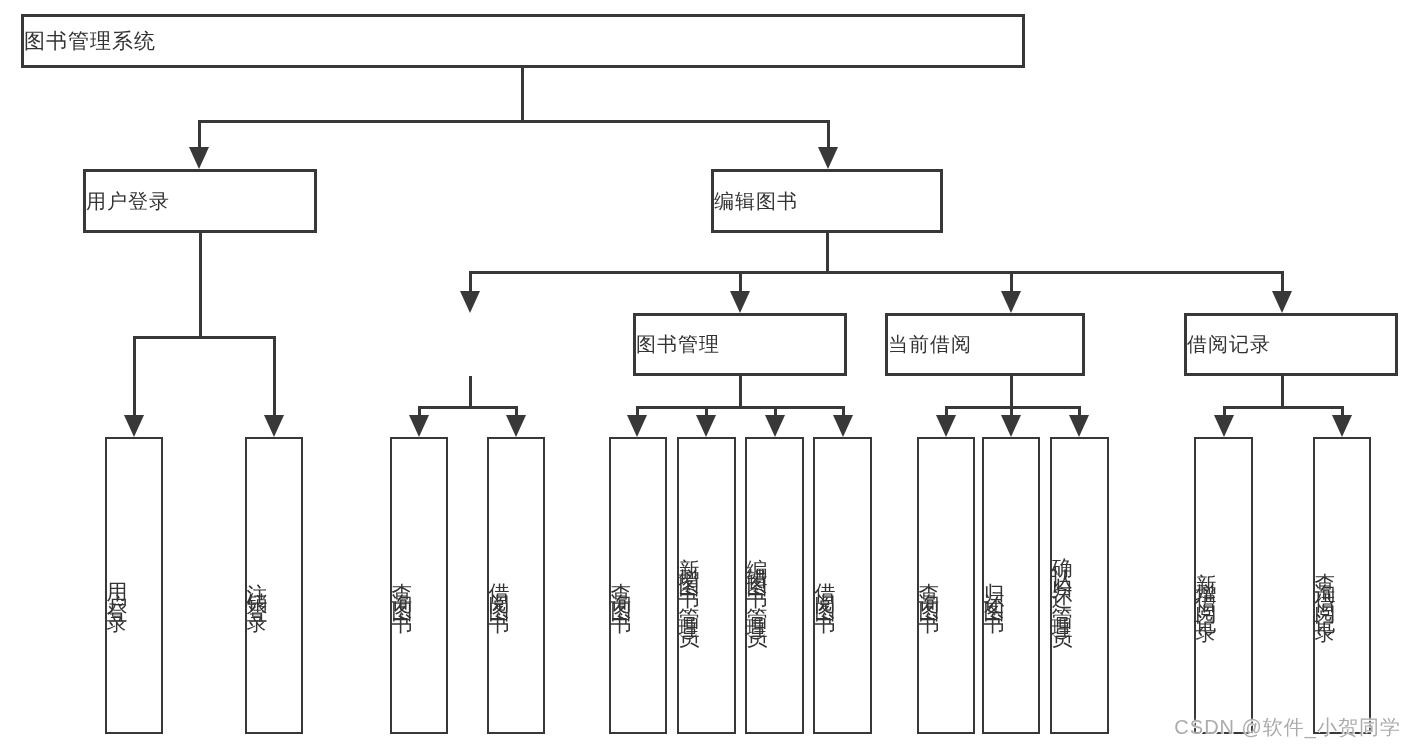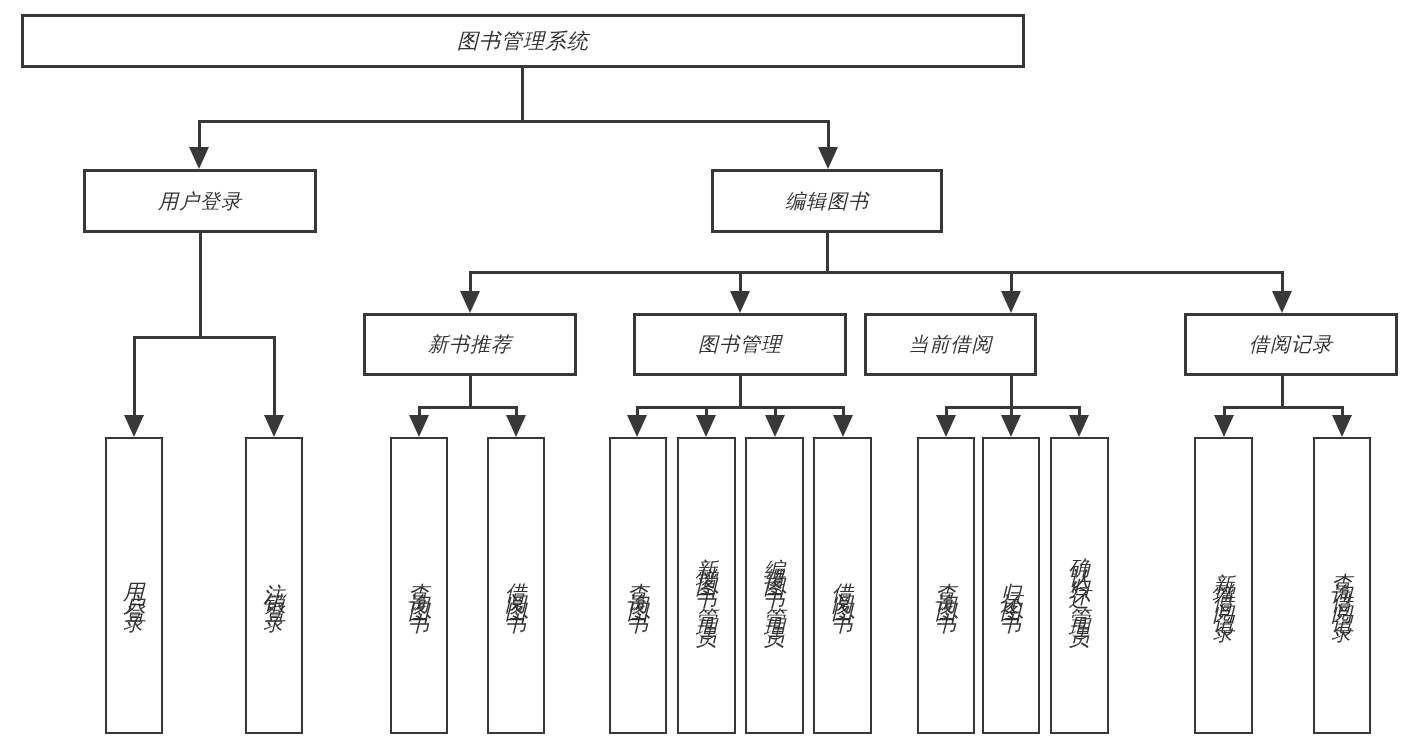--- a/index.html
+++ b/index.html
@@ -12,22 +12,21 @@
     color: #333333;
     overflow: hidden;
   }
   .box {
     position: absolute;
     box-sizing: border-box;
     border: 3px solid #383838;
     background: #ffffff;
     display: flex;
     align-items: center;
-    justify-content: center;
-    font-style: italic;
+    justify-content: flex-start;
   }
   .box .lbl { font-size: 20px; letter-spacing: 1px; white-space: nowrap; }
   .box.root .lbl { font-size: 21px; }
   .box.leaf { border-width: 2px; }
   .box.leaf .lbl {
     writing-mode: vertical-rl;
     text-orientation: mixed;
     font-size: 21px;
     letter-spacing: 10px;
     line-height: 1;
@@ -88,27 +87,24 @@
   <div class="hline" style="left:469px; top:271px; width:814px;"></div>
   <div class="vline" style="left:469px; top:271px; height:24px;"></div>
   <div class="arrow" style="left:460px; top:291px;"></div>
   <div class="vline" style="left:739px; top:271px; height:24px;"></div>
   <div class="arrow" style="left:730px; top:291px;"></div>
   <div class="vline" style="left:1010px; top:271px; height:24px;"></div>
   <div class="arrow" style="left:1001px; top:291px;"></div>
   <div class="vline" style="left:1281px; top:271px; height:24px;"></div>
   <div class="arrow" style="left:1272px; top:291px;"></div>
 
-  <div class="box" style="left:363px; top:313px; width:214px; height:63px;">
-    <span class="lbl">新书推荐</span>
-  </div>
   <div class="box" style="left:633px; top:313px; width:214px; height:63px;">
     <span class="lbl">图书管理</span>
   </div>
-  <div class="box" style="left:864px; top:313px; width:173px; height:63px;">
+  <div class="box" style="left:885px; top:313px; width:200px; height:63px;">
     <span class="lbl">当前借阅</span>
   </div>
   <div class="box" style="left:1184px; top:313px; width:214px; height:63px;">
     <span class="lbl">借阅记录</span>
   </div>
 
   <div class="vline" style="left:469px; top:376px; height:32px;"></div>
   <div class="hline" style="left:418px; top:406px; width:99px;"></div>
   <div class="vline" style="left:418px; top:406px; height:12px;"></div>
   <div class="arrow" style="left:409px; top:415px;"></div>
@@ -179,14 +175,15 @@
     <span class="lbl">确认归还（管理员）</span>
   </div>
 
   <div class="box leaf" style="left:1194px; top:437px; width:59px; height:297px;">
     <span class="lbl">新增借阅记录</span>
   </div>
   <div class="box leaf" style="left:1313px; top:437px; width:58px; height:297px;">
     <span class="lbl">查询借阅记录</span>
   </div>
 
+  <div class="watermark">CSDN @软件_小贺同学</div>
 
 </div>
 
 </body></html>

